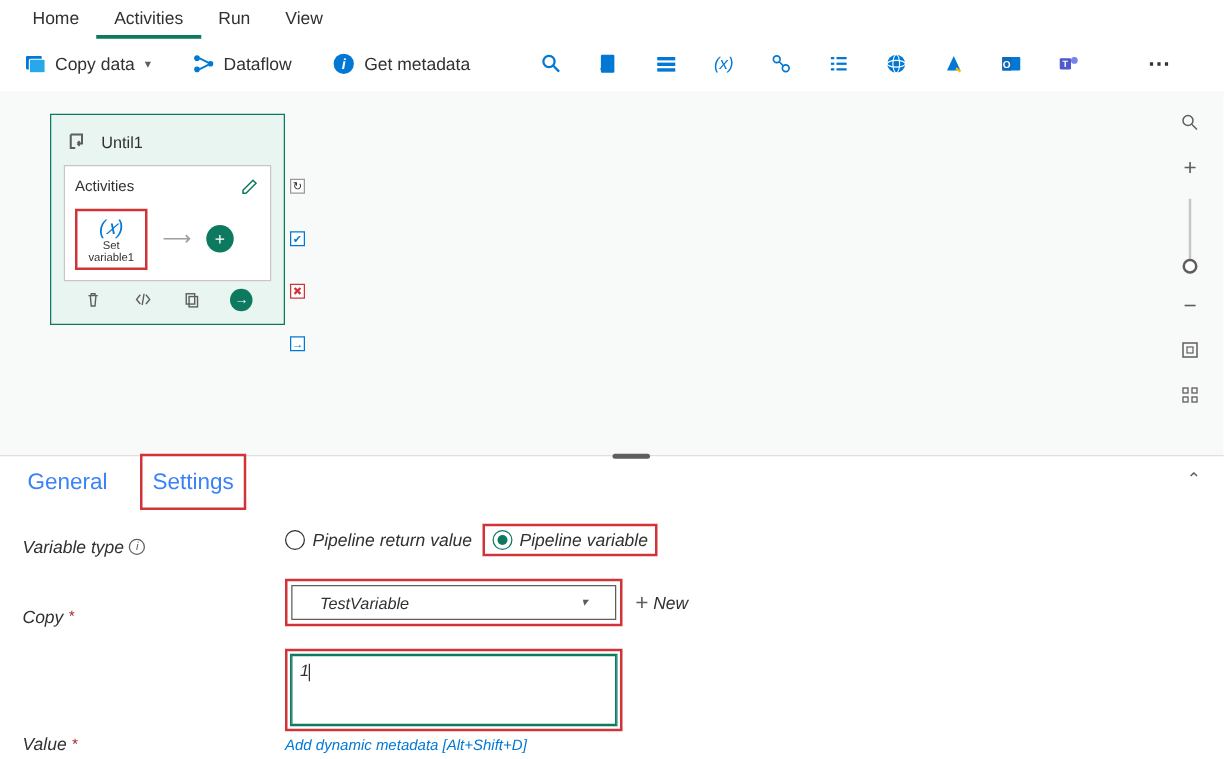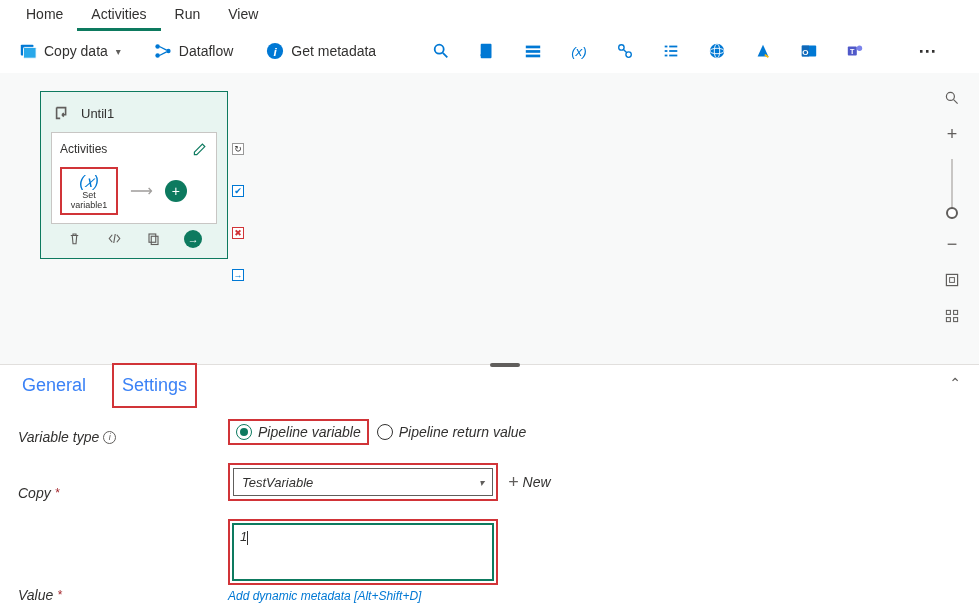--- a/index.html
+++ b/index.html
@@ -67,21 +67,21 @@
 .info-circle { width: 13px; height: 13px; border: 1px solid #605e5c; border-radius: 50%; font-size: 9px; display: inline-flex; align-items: center; justify-content: center; color: #605e5c; }
 
 .radio-group { display: flex; align-items: center; gap: 8px; }
 .radio-wrap { display: inline-flex; align-items: center; gap: 6px; font-size: 14px; cursor: pointer; }
 .radio-wrap.boxed { border: 2px solid #d13438; padding: 3px 6px; }
 .radio { width: 16px; height: 16px; border: 1px solid #323130; border-radius: 50%; display: inline-flex; align-items: center; justify-content: center; }
 .radio.selected::after { content: ""; width: 8px; height: 8px; background: #0d7a5f; border-radius: 50%; }
 .radio.selected { border-color: #0d7a5f; }
 
 .field-box { border: 2px solid #d13438; padding: 3px; display: inline-block; }
-.select { width: 260px; height: 28px; border: 1px solid #605e5c; background: #fff; display: flex; align-items: center; justify-content: space-between; padding: 0 8px; font-size: 13px; cursor: pointer; }
+.select { width: 260px; height: 28px; border: 1px solid #605e5c; background: #fff; display: flex; align-items: center; justify-content: space-between; padding: 0 22px; font-size: 13px; cursor: pointer; }
 .new-btn { display: inline-flex; align-items: center; gap: 4px; margin-left: 10px; color: #323130; font-size: 14px; cursor: pointer; }
 .plus-lg { font-size: 18px; color: #605e5c; }
 
 .textarea { width: 260px; height: 56px; border: 1px solid #0d7a5f; outline: 1px solid #0d7a5f; background: #fff; padding: 4px 6px; font-size: 13px; resize: both; position: relative; }
 .textarea .cursor { border-right: 1px solid #323130; display: inline-block; height: 14px; vertical-align: middle; }
 .dyn-link { color: #0078d4; font-size: 12px; margin-top: 4px; cursor: pointer; display: inline-block; }
 .value-stack { display: flex; flex-direction: column; }
 
 svg { display: block; }
 </style>
@@ -298,27 +298,27 @@
     <div class="collapse-chev">⌃</div>
   </div>
   <div class="panel-body">
 
     <div class="form-row">
       <div class="form-label">
         <span>Variable type</span>
         <span class="info-circle">i</span>
       </div>
       <div class="radio-group">
+        <label class="radio-wrap">
+          <span class="radio"></span>
+          <span>Pipeline return value</span>
+        </label>
         <label class="radio-wrap boxed">
           <span class="radio selected"></span>
           <span>Pipeline variable</span>
-        </label>
-        <label class="radio-wrap">
-          <span class="radio"></span>
-          <span>Pipeline return value</span>
         </label>
       </div>
     </div>
 
     <div class="form-row">
       <div class="form-label">
         <span>Copy</span>
         <span class="req">*</span>
       </div>
       <div style="display:flex; align-items:center;">

